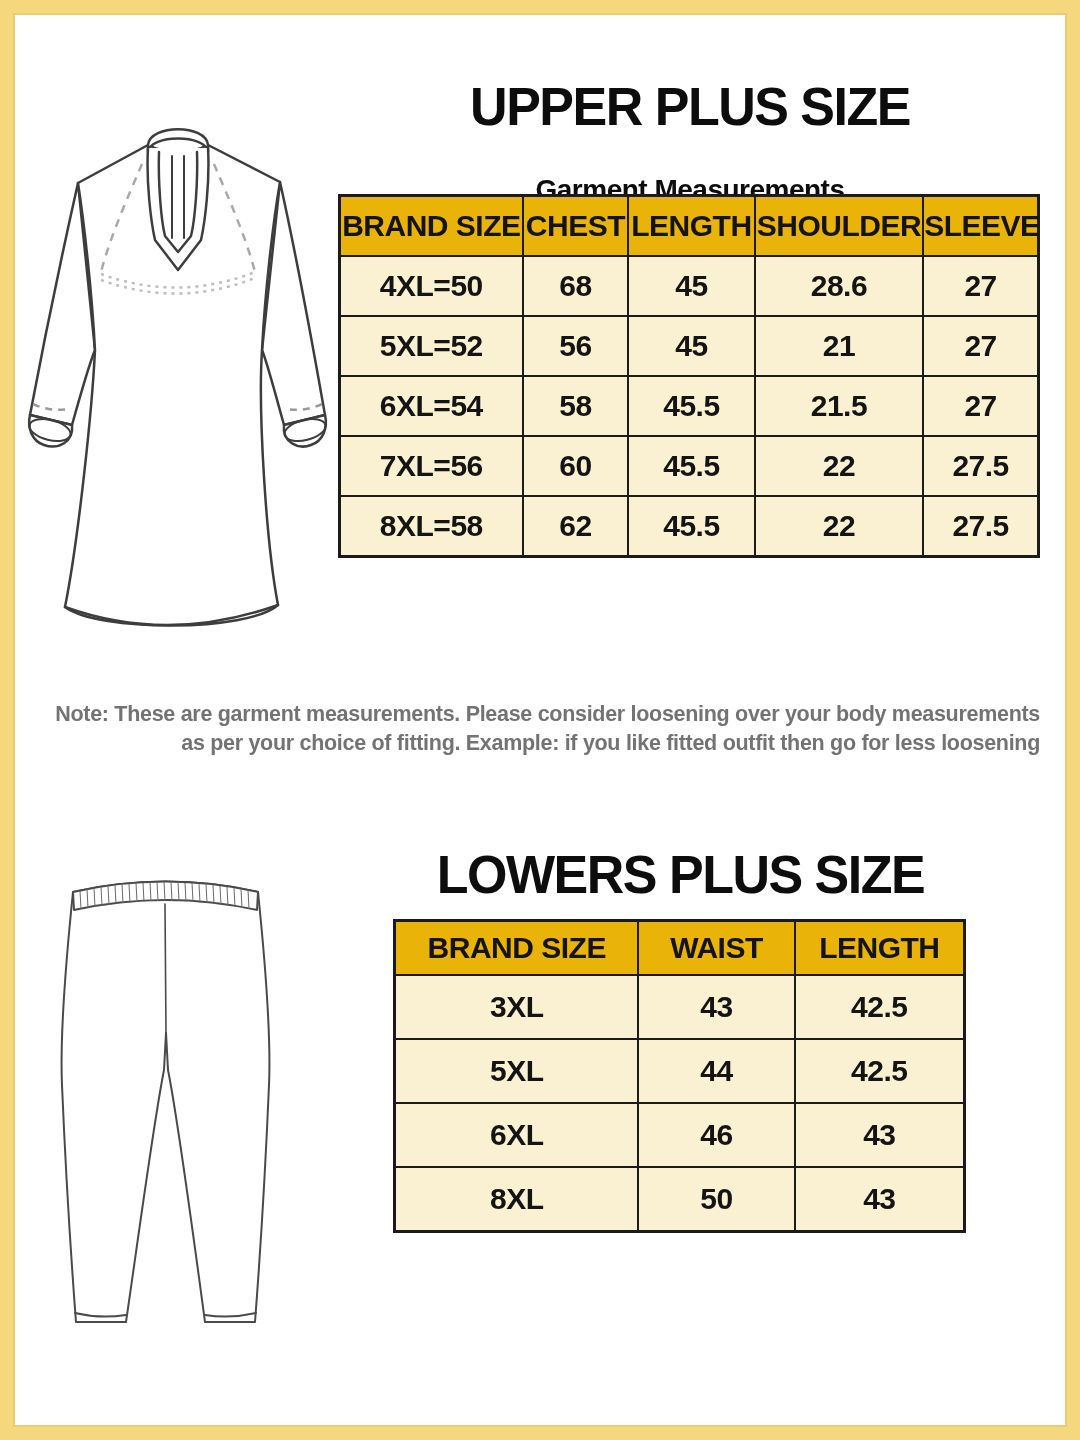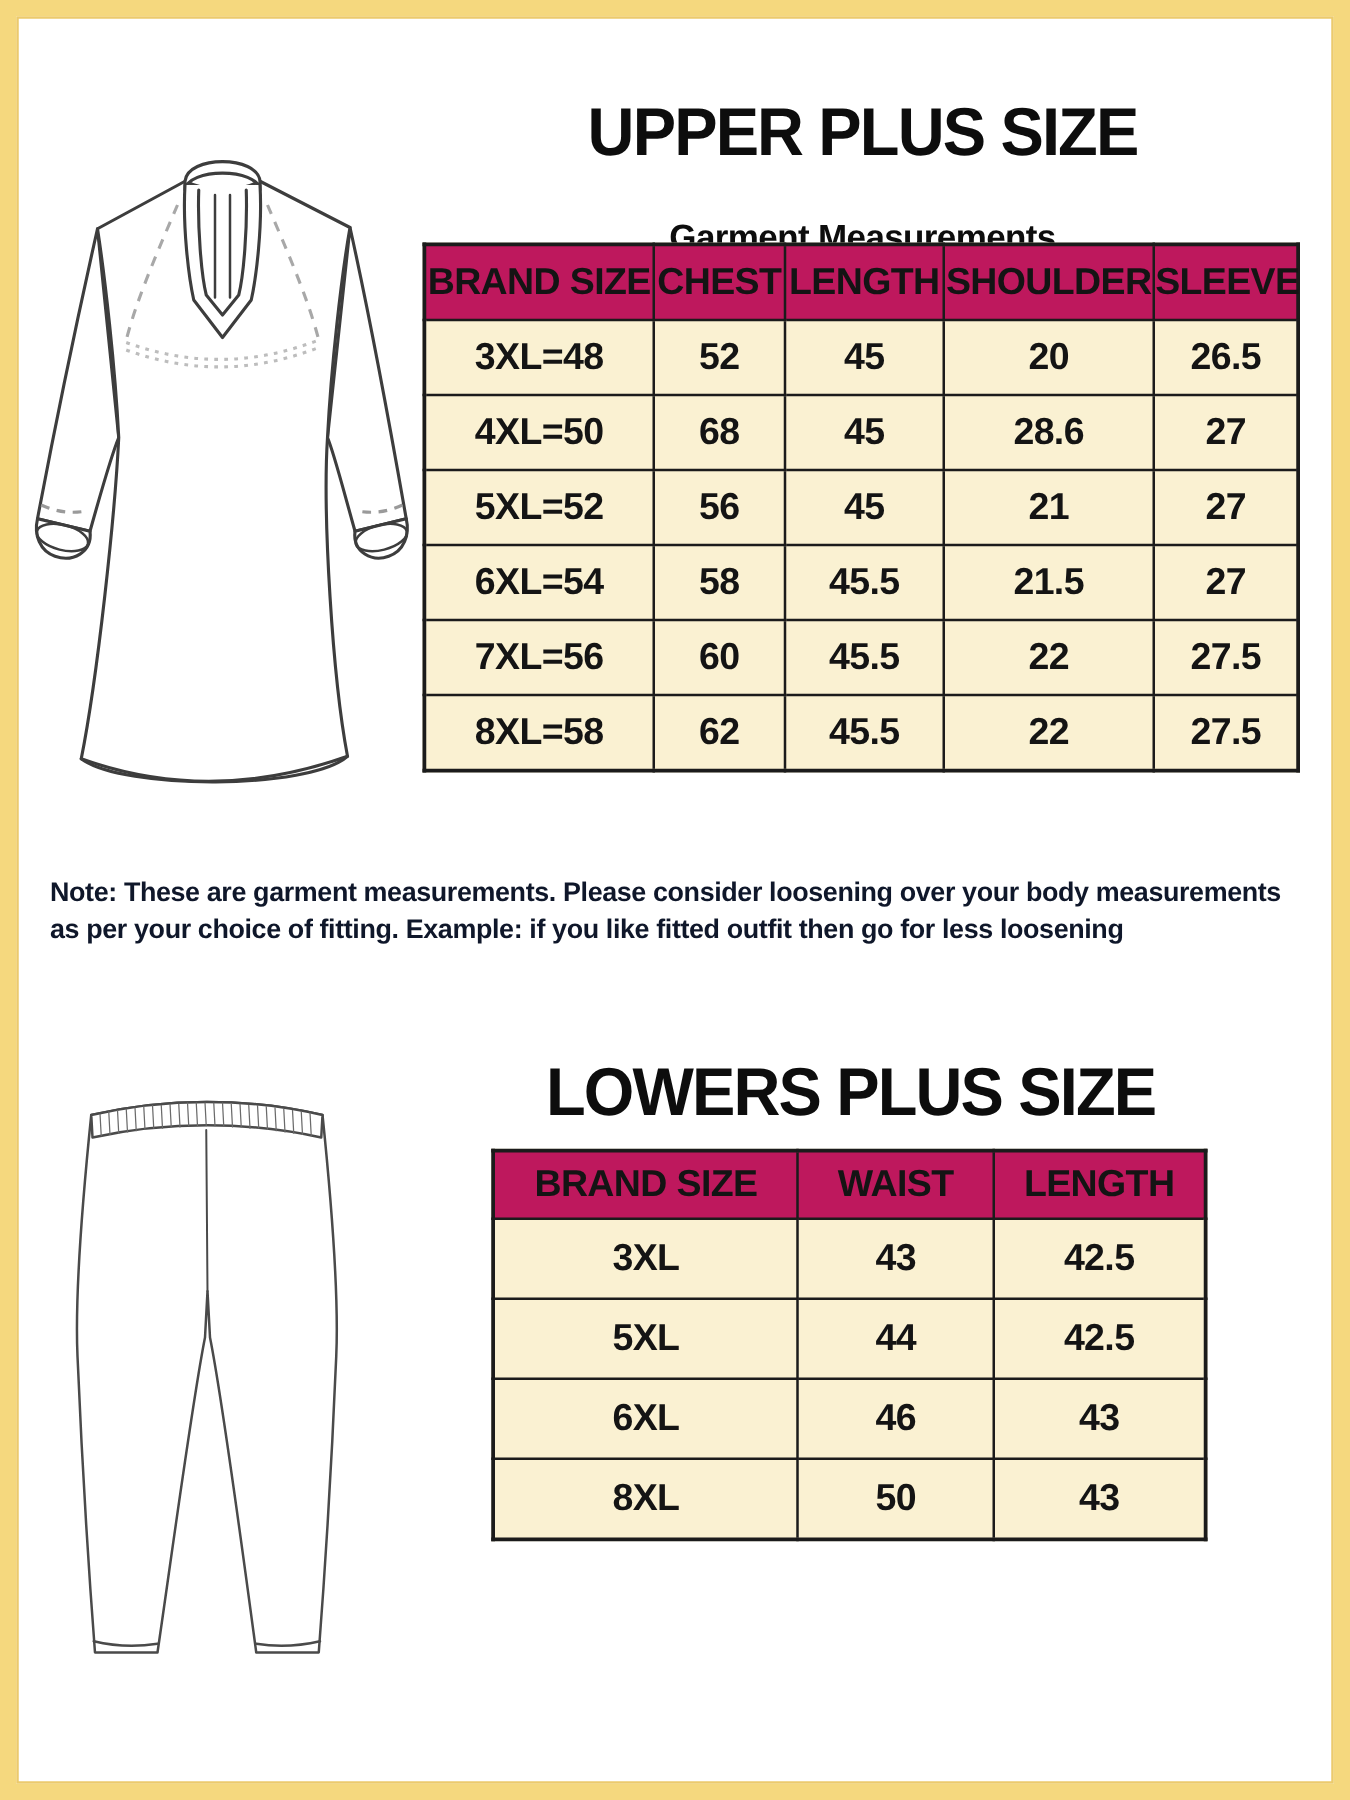--- a/index.html
+++ b/index.html
@@ -55,40 +55,40 @@
   }
   table.size-table th, table.size-table td {
     border:2px solid #1b1b1b;
     text-align:center;
     vertical-align:middle;
     font-weight:bold;
     letter-spacing:-0.5px;
     padding:0;
     color:#141414;
   }
-  table.size-table th { background:#be185d; font-size:30px; }
+  table.size-table th { background:#eab308; font-size:30px; }
   table.size-table td { background:#faf1d2; font-size:30px; }
 
   .upper-table { left:338px; top:194px; width:702px; }
   .upper-table th { height:58px; }
   .upper-table td { height:58px; }
 
   .lowers-table { left:393px; top:919px; width:573px; }
   .lowers-table th { height:52px; }
   .lowers-table td { height:62px; }
 
   .note {
     position:absolute;
     left:40px; top:700px; width:1000px;
-    text-align:left;
+    text-align:right;
     font-size:21.5px;
     font-weight:bold;
     letter-spacing:-0.3px;
     line-height:1.33;
-    color:#0f172a;
+    color:#737373;
   }
 </style>
 </head>
 <body>
 
 <div class="frame"></div>
 
 <svg class="illus kurta" viewBox="0 0 318 535">
   <g fill="#ffffff" stroke="#3d3d3d" stroke-width="2.5" stroke-linejoin="round" stroke-linecap="round">
 
@@ -163,27 +163,20 @@
       <tr>
         <th>BRAND SIZE</th>
         <th>CHEST</th>
         <th>LENGTH</th>
         <th>SHOULDER</th>
         <th>SLEEVE</th>
       </tr>
     </thead>
     <tbody>
       <tr>
-        <td>3XL=48</td>
-        <td>52</td>
-        <td>45</td>
-        <td>20</td>
-        <td>26.5</td>
-      </tr>
-      <tr>
         <td>4XL=50</td>
         <td>68</td>
         <td>45</td>
         <td>28.6</td>
         <td>27</td>
       </tr>
       <tr>
         <td>5XL=52</td>
         <td>56</td>
         <td>45</td>

